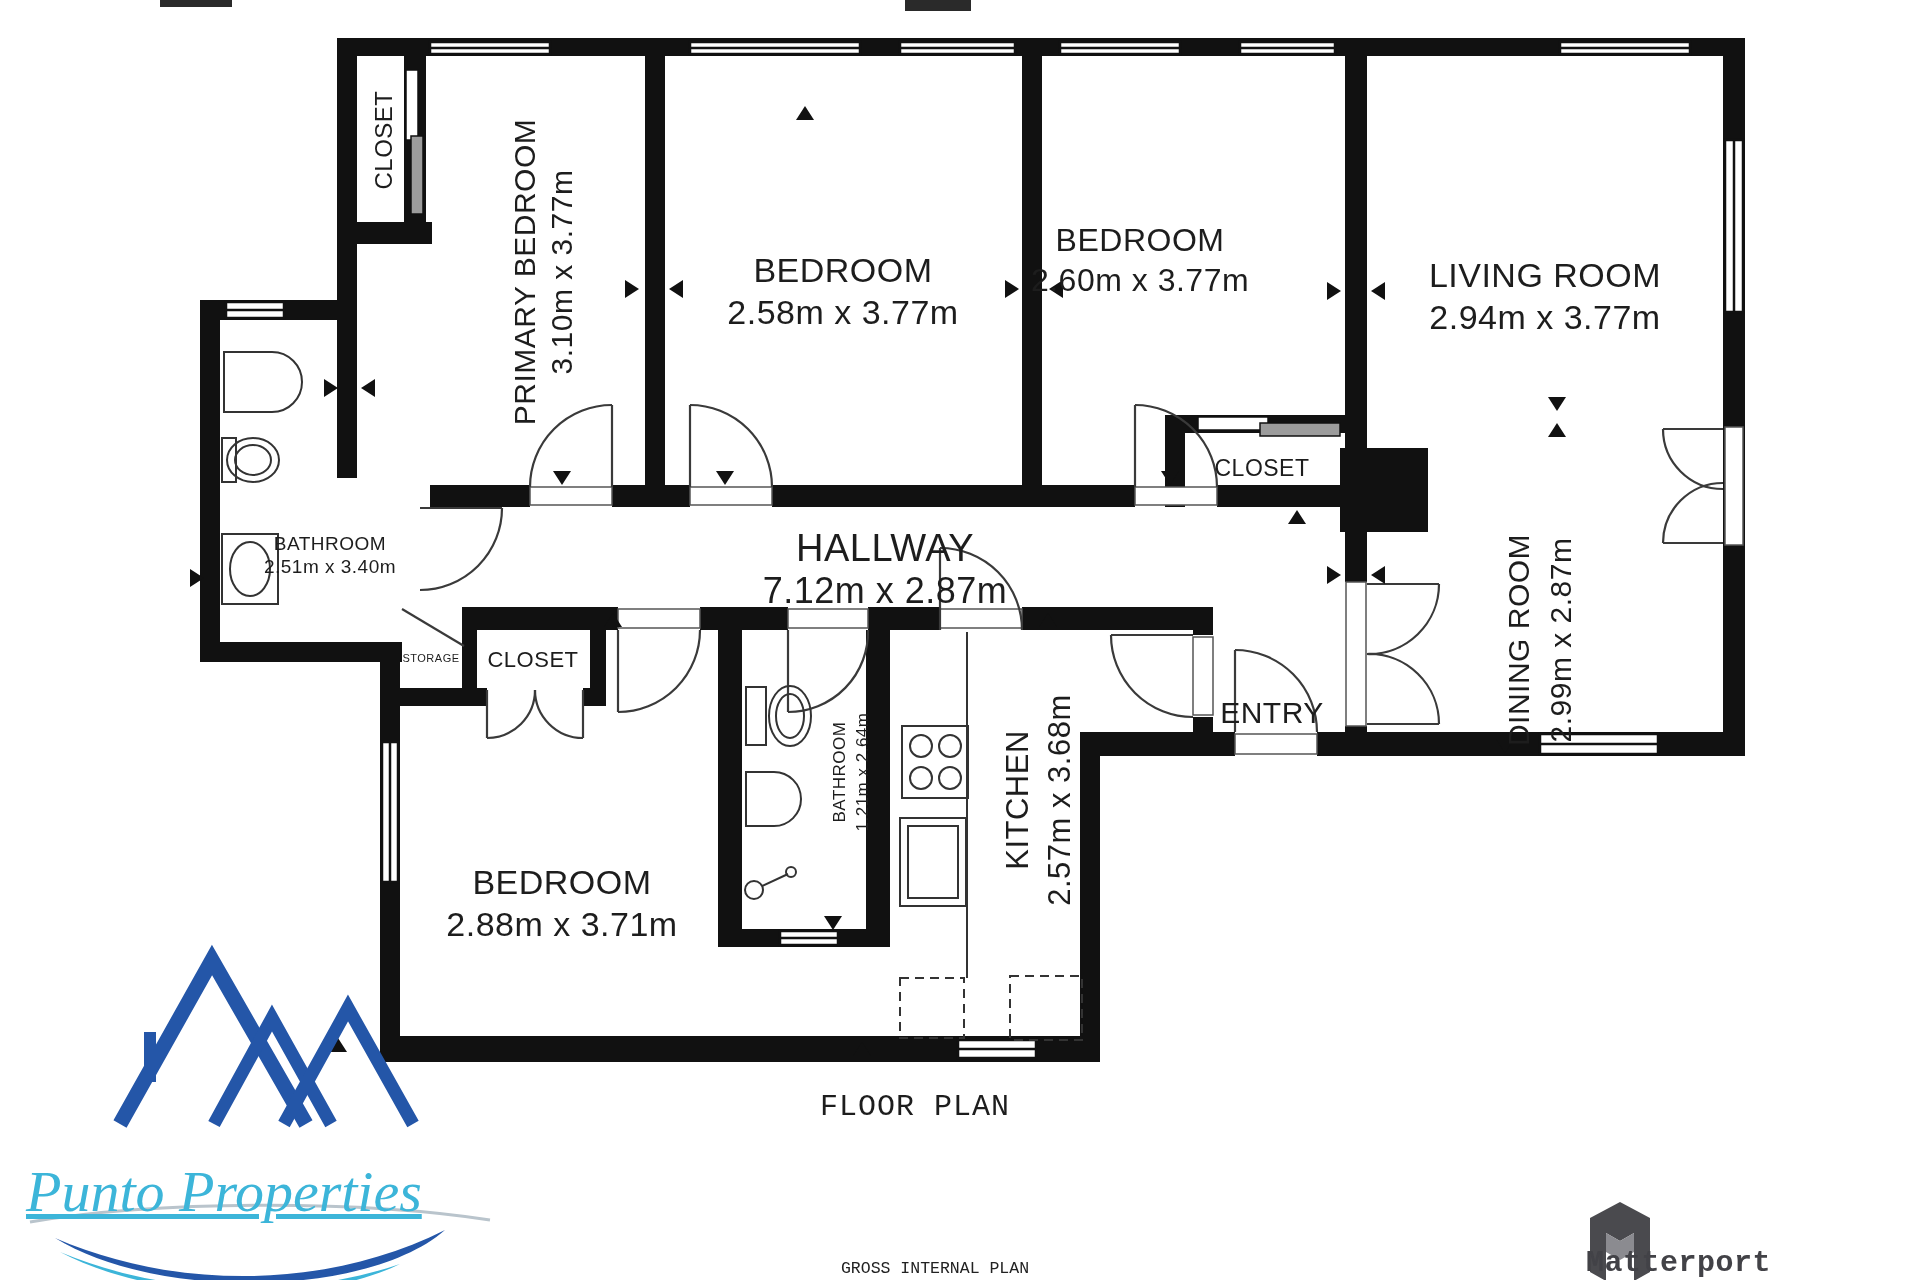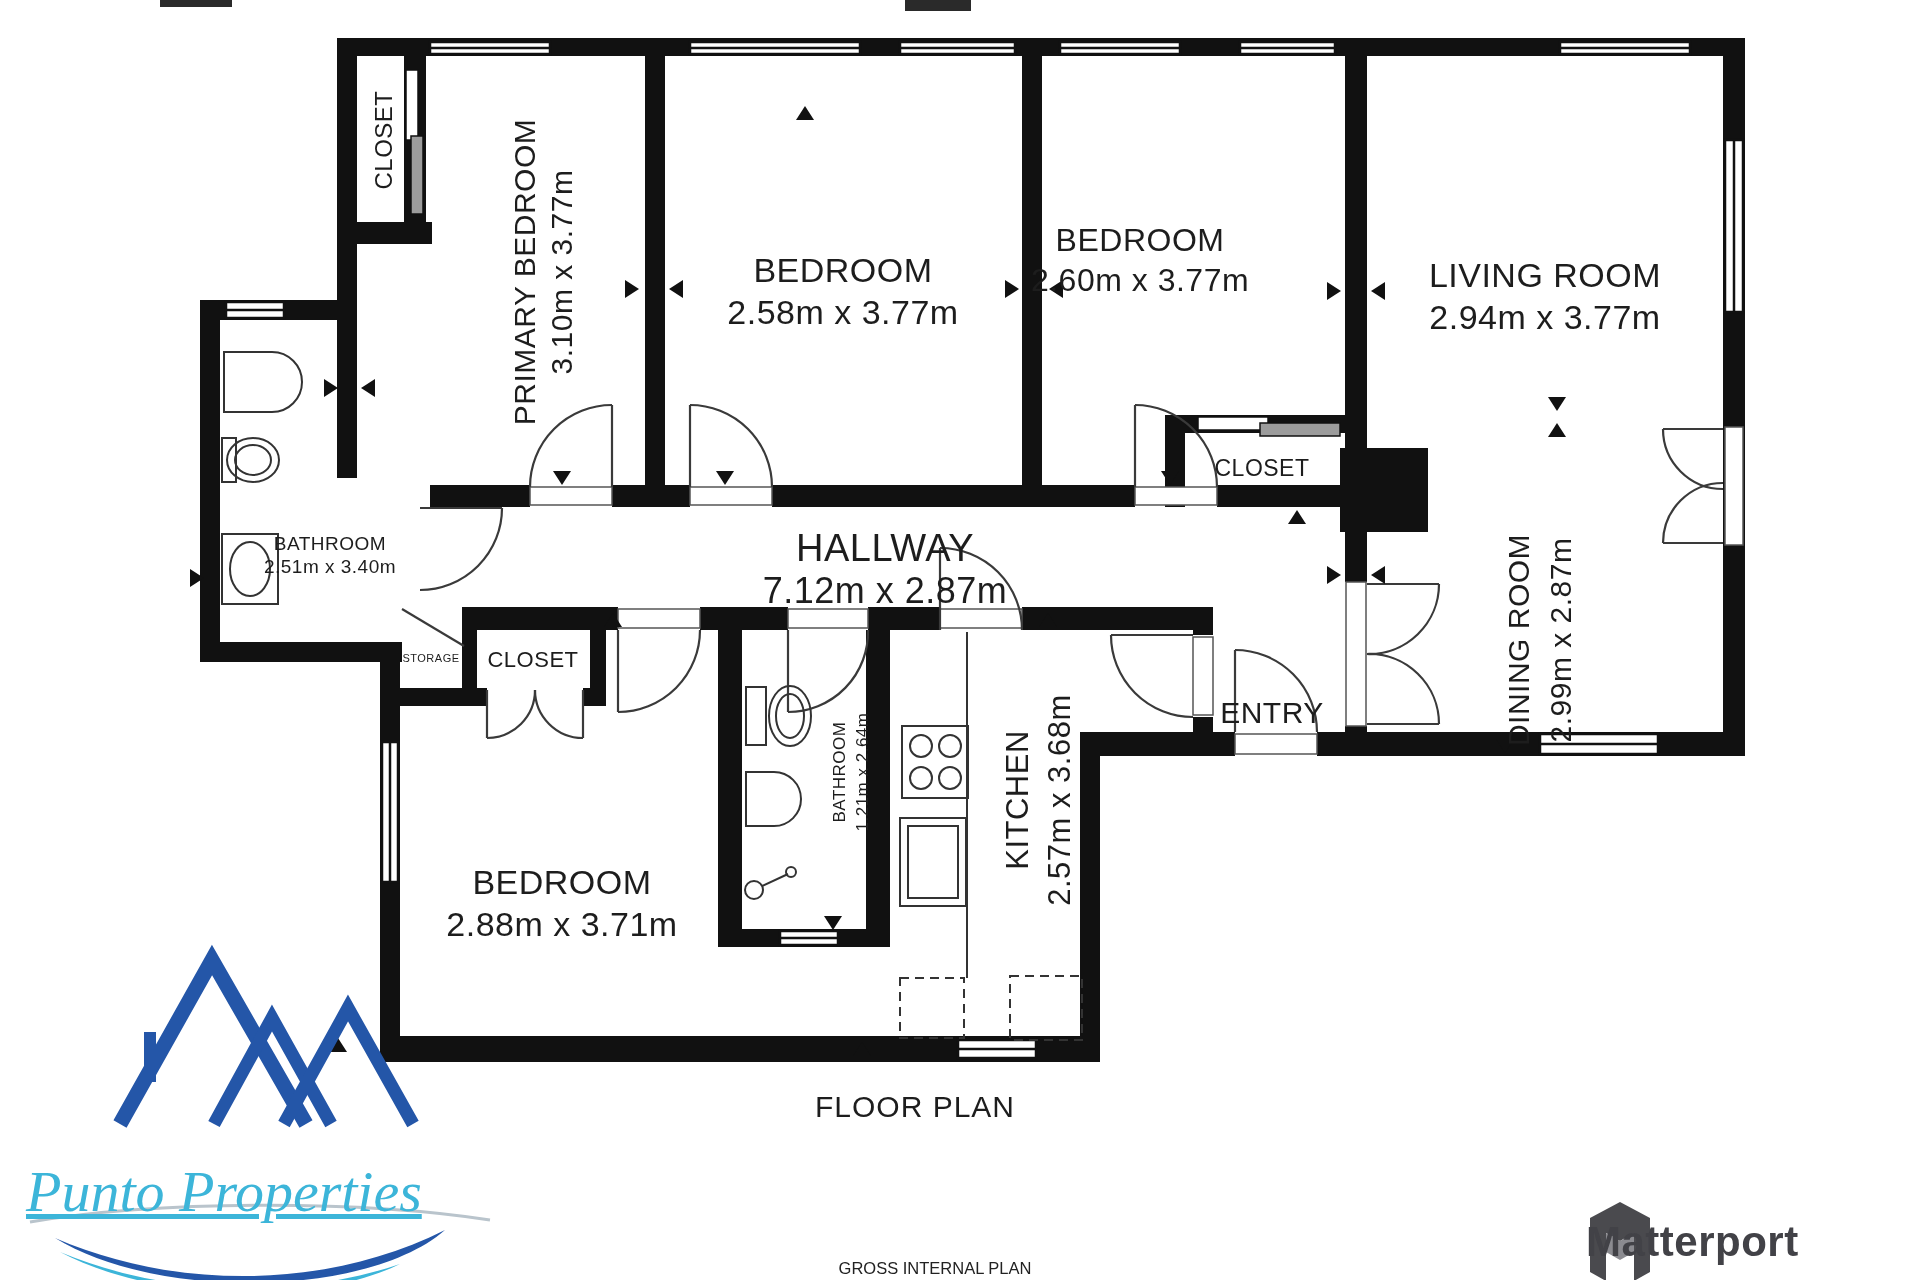--- a/index.html
+++ b/index.html
@@ -1,24 +1,24 @@
 <!DOCTYPE html>
 <html><head>
 <meta charset="utf-8">
 <style>
   html,body{margin:0;padding:0;background:#ffffff;width:1920px;height:1280px;overflow:hidden;}
   body{font-family:"Liberation Sans", sans-serif;color:#1d1d1d;position:relative;}
   #plan-svg{position:absolute;left:0;top:0;}
   #plan-svg text{font-family:"Liberation Sans", sans-serif;letter-spacing:.5px;}
-  .overlay{position:absolute;white-space:pre;}
+  .overlay{position:absolute;white-space:pre;font-family:Liberation Mono, monospace;}
   #floor-plan-title{left:760px;top:1090px;width:310px;text-align:center;font-size:30px;letter-spacing:1px;color:#1d1d1d;}
   #area-summary{left:770px;top:1216px;width:330px;text-align:center;font-size:16.5px;line-height:21px;color:#222;}
   #punto-script{left:26px;top:1158px;width:500px;font-family:"Liberation Serif", serif;font-style:italic;font-size:58px;color:#3cb5d9;text-decoration:underline;}
   #matterport-brand{left:1586px;top:1218px;display:flex;align-items:center;gap:12px;}
-  #matterport-name{font-size:42px;font-weight:600;color:#424247;letter-spacing:.5px;}
+  #matterport-name{font-size:30px;font-weight:600;color:#424247;letter-spacing:.5px;margin-top:28px;}
 </style>
 </head>
 <body>
 
 <svg id="plan-svg" width="1920" height="1280" viewBox="0 0 1920 1280">
 
   <g fill="#111111">
     <rect x="160" y="0" width="72" height="7" fill="#2a2a2a"></rect>
     <rect x="905" y="0" width="66" height="11" fill="#2a2a2a"></rect>
     <rect x="337" y="38" width="1408" height="18"></rect>

